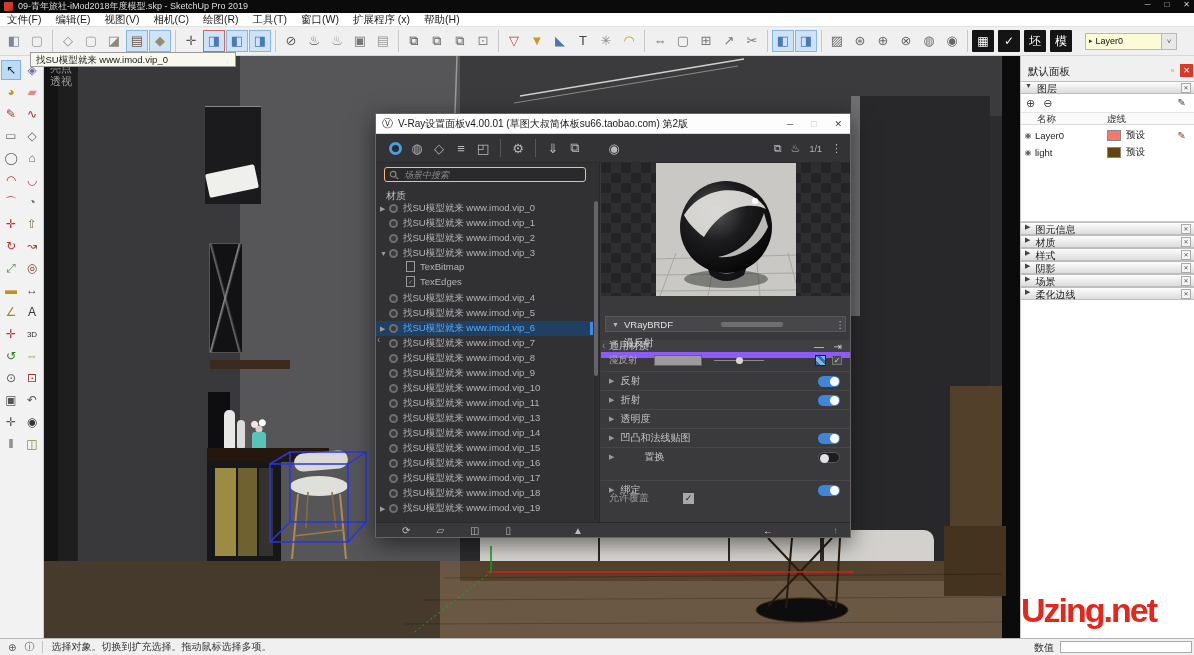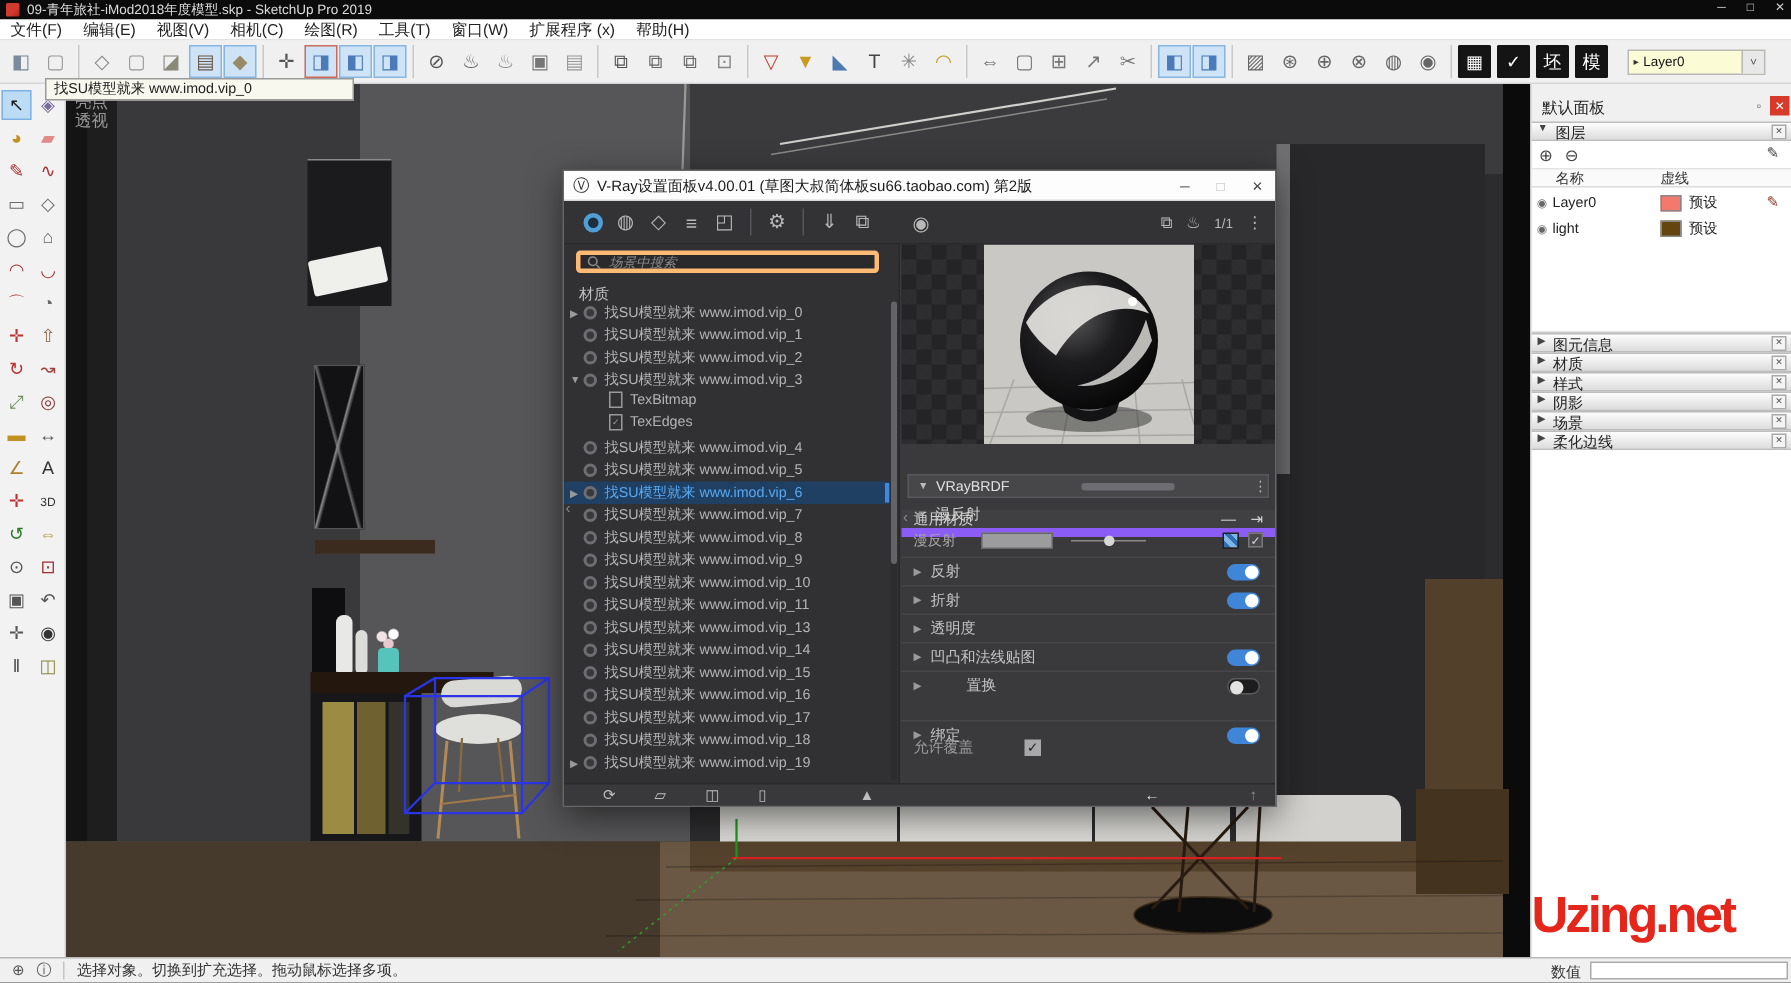--- a/index.html
+++ b/index.html
@@ -37,21 +37,21 @@
   .vr-title{position:absolute;left:0;top:0;right:0;height:20px;background:#fdfdfd;border-bottom:1px solid #d8d8d8;font-size:10px;color:#1a1a1a;display:flex;align-items:center;padding-left:6px;}
   .vr-title .ic{margin-right:5px;font-size:11px;color:#333;}
   .vr-wc{position:absolute;right:8px;top:0;height:20px;display:flex;gap:18px;align-items:center;color:#444;font-size:9px;}
   .vr-wc .dim{color:#bbb;}
   .vr-toolbar{position:absolute;left:0;top:20px;right:0;height:29px;background:#333336;border-bottom:1px solid #2a2a2c;display:flex;align-items:center;padding-left:8px;}
   .vi{width:22px;height:22px;display:inline-flex;align-items:center;justify-content:center;color:#b8b8b8;font-size:13px;}
   .vi.ball{border-radius:50%;}
   .ballshape{width:13px;height:13px;border:3px solid #4f9fd6;border-radius:50%;background:#1e2e3c;}
   .vr-sep{width:1px;height:18px;background:#55555a;margin:0 6px;}
   .vr-left{position:absolute;left:0;top:49px;width:224px;bottom:15px;background:#313134;border-right:1px solid #28282a;}
-  .vr-search{position:absolute;left:8px;top:4px;width:202px;height:15px;background:#2a2a2c;border:3px solid #fdba74;border-radius:3px;display:flex;align-items:center;padding-left:4px;}
+  .vr-search{position:absolute;left:8px;top:4px;width:202px;height:15px;background:#2a2a2c;border:1px solid #fdba74;border-radius:3px;display:flex;align-items:center;padding-left:4px;}
   .vr-search input{background:transparent;border:0;outline:none;color:#bbb;font-size:9px;font-style:italic;width:170px;}
   .vr-search input::placeholder{color:#8a8a8c;}
   .mhead{position:absolute;left:10px;top:26px;font-size:10px;color:#c0c0c0;}
   .mlist{position:absolute;left:0;top:38px;right:6px;bottom:2px;overflow:hidden;}
   .mrow{height:15px;display:flex;align-items:center;font-size:9.5px;color:#b4b4b6;position:relative;padding-left:4px;}
   .mrow .car{width:9px;font-size:7px;color:#9a9a9c;}
   .mball{width:9px;height:9px;border:2px solid #6e6e72;background:#39393c;border-radius:50%;margin-right:5px;flex:none;}
   .mrow.sel{background:#1f4062;color:#58a8f2;}
   .mrow.sel:after{content:"";position:absolute;right:0;top:1px;width:3px;height:13px;background:#3f8ae0;}
   .mchild{height:15px;display:flex;align-items:flex-start;font-size:9.5px;color:#b4b4b6;padding-left:30px;}

